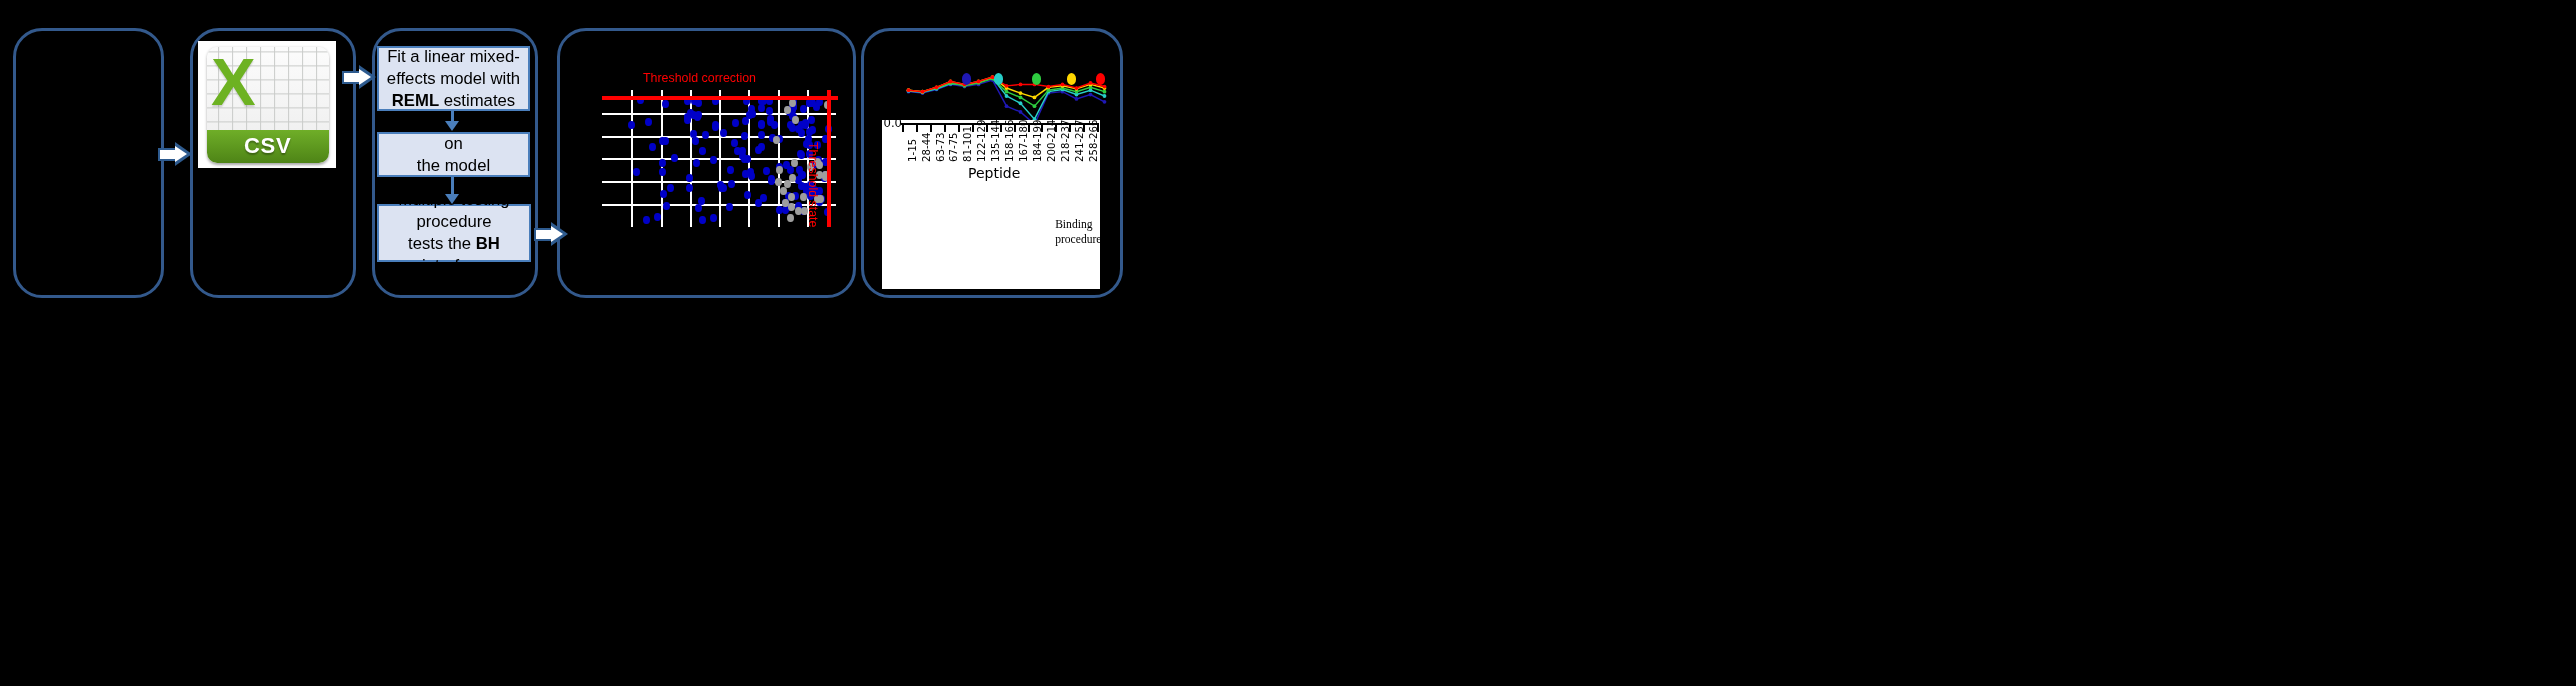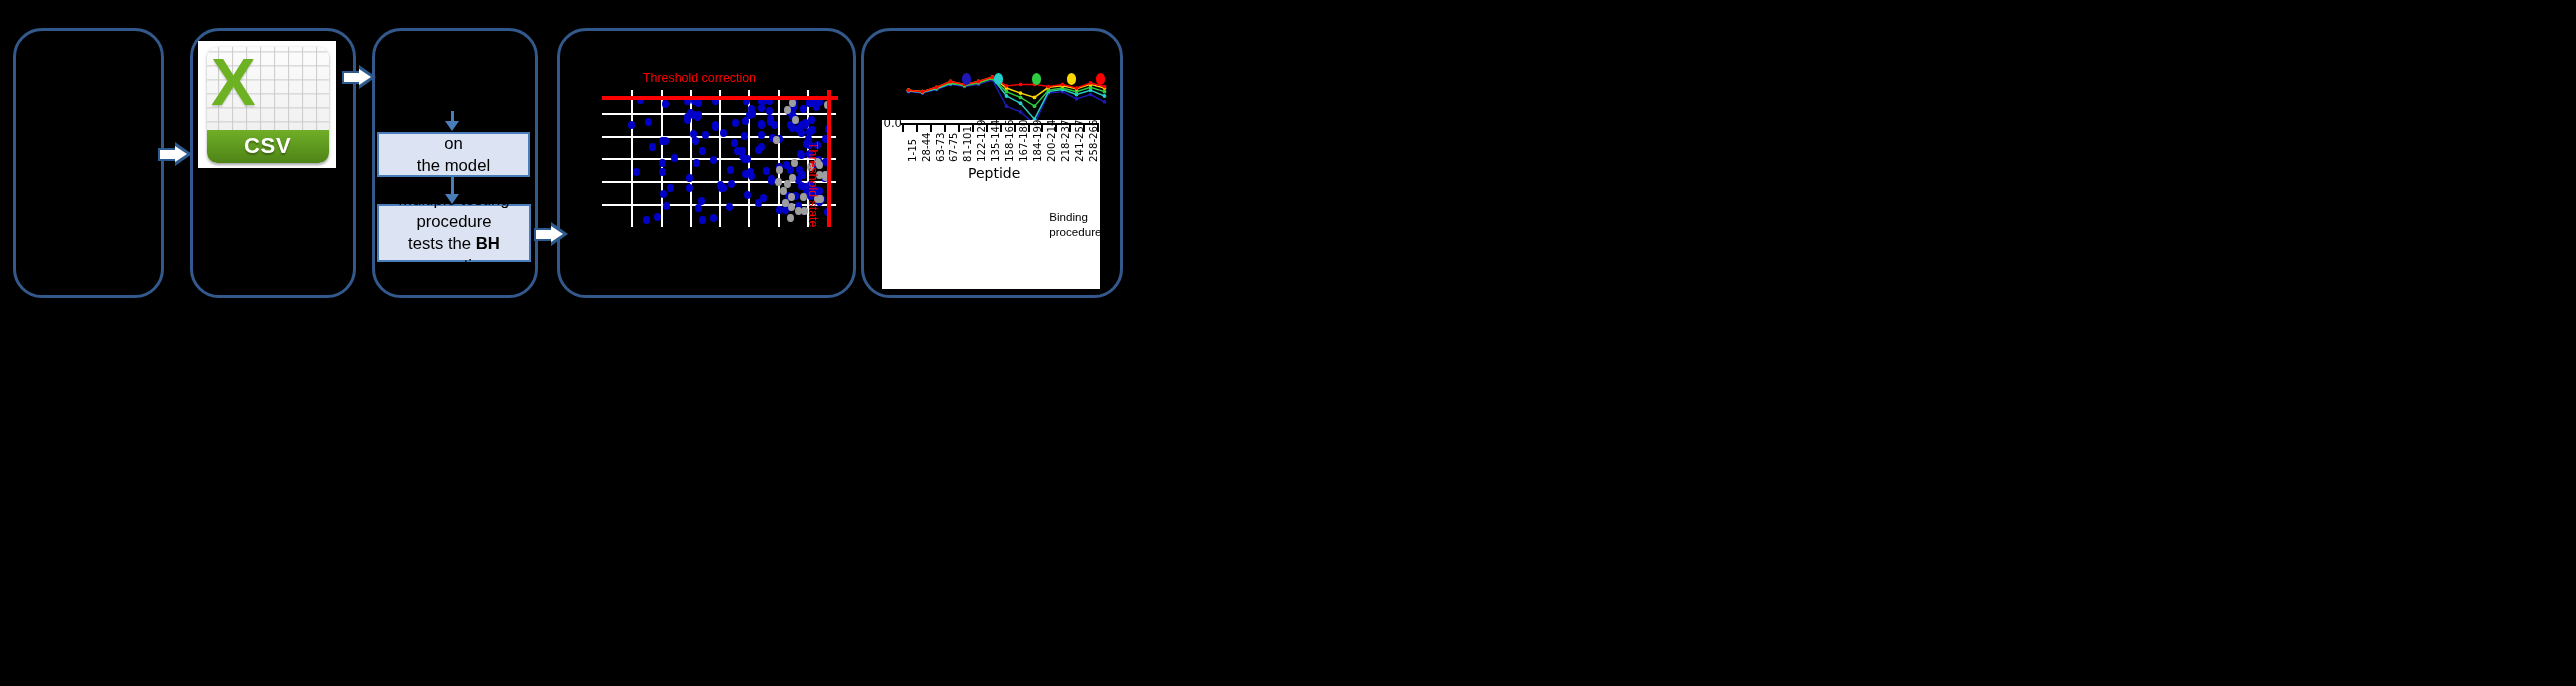--- a/index.html
+++ b/index.html
@@ -106,33 +106,40 @@
   <div class="csv-card">
     <div class="csv-icon">
       <div class="csv-grid"></div>
       <div class="csv-x">X</div>
       <div class="csv-band">
         <span>CSV</span>
       </div>
     </div>
   </div>
 
+  <div class="flowbox" id="box-reml">
+    <div>
+      <span>Fit a linear mixed-</span><br>
+      <span>effects model with</span><br>
+      <b>REML</b><span> estimates</span>
+    </div>
+  </div>
 
   <div class="flowbox" id="box-wald">
     <div>
       <span>Apply </span><b>Wald tests</b><span> on</span><br>
       <span>the model parameters</span>
     </div>
   </div>
 
   <div class="flowbox" id="box-bh">
     <div>
       <span>Multiple testing</span><br>
       <span>procedure</span><br>
-      <span>tests the </span><b>BH</b><span> correction</span>
+      <span>tests the </span><b>BH</b><span> interface</span>
     </div>
   </div>
 
   <div class="vconn" id="conn-1"></div>
   <div class="vconn" id="conn-2"></div>
 
   <div class="barrow" id="arrow-1">
     <div class="shaft"></div>
     <div class="head"></div>
     <div class="headin"></div>
@@ -457,21 +464,21 @@
         <div class="peptide-label" style="left: 122px; top: 42px;">158-166</div>
         <div class="peptide-label" style="left: 136px; top: 42px;">167-180</div>
         <div class="peptide-label" style="left: 150px; top: 42px;">184-199</div>
         <div class="peptide-label" style="left: 164px; top: 42px;">200-214</div>
         <div class="peptide-label" style="left: 178px; top: 42px;">218-237</div>
         <div class="peptide-label" style="left: 192px; top: 42px;">241-257</div>
         <div class="peptide-label" style="left: 206px; top: 42px;">258-266</div>
       </div>
     <div style="position:absolute;left:86px;top:45px;font-size:14px;color:#000;font-family:'DejaVu Sans',sans-serif;">Peptide</div>
 
-    <div style="position:absolute;right:-1.5px;top:89px;font-size:11.6px;color:#000;line-height:15.3px;font-family:Liberation Sans, sans-serif;">
+    <div style="position:absolute;right:-1.5px;top:97px;font-size:11.6px;color:#000;line-height:15.3px;font-family:Liberation Serif, serif;">
       <div>Binding</div>
       <div>procedure</div>
     </div>
   </div>
 
   <div id="legend-dots">
       <div class="legend-dot" style="position: absolute; left: 962px; top: 73px; background: rgb(31, 24, 180);"></div>
       <div class="legend-dot" style="position: absolute; left: 994px; top: 73px; background: rgb(39, 205, 200);"></div>
       <div class="legend-dot" style="position: absolute; left: 1032px; top: 73px; background: rgb(46, 204, 64);"></div>
       <div class="legend-dot" style="position: absolute; left: 1067px; top: 73px; background: rgb(255, 215, 0);"></div>

